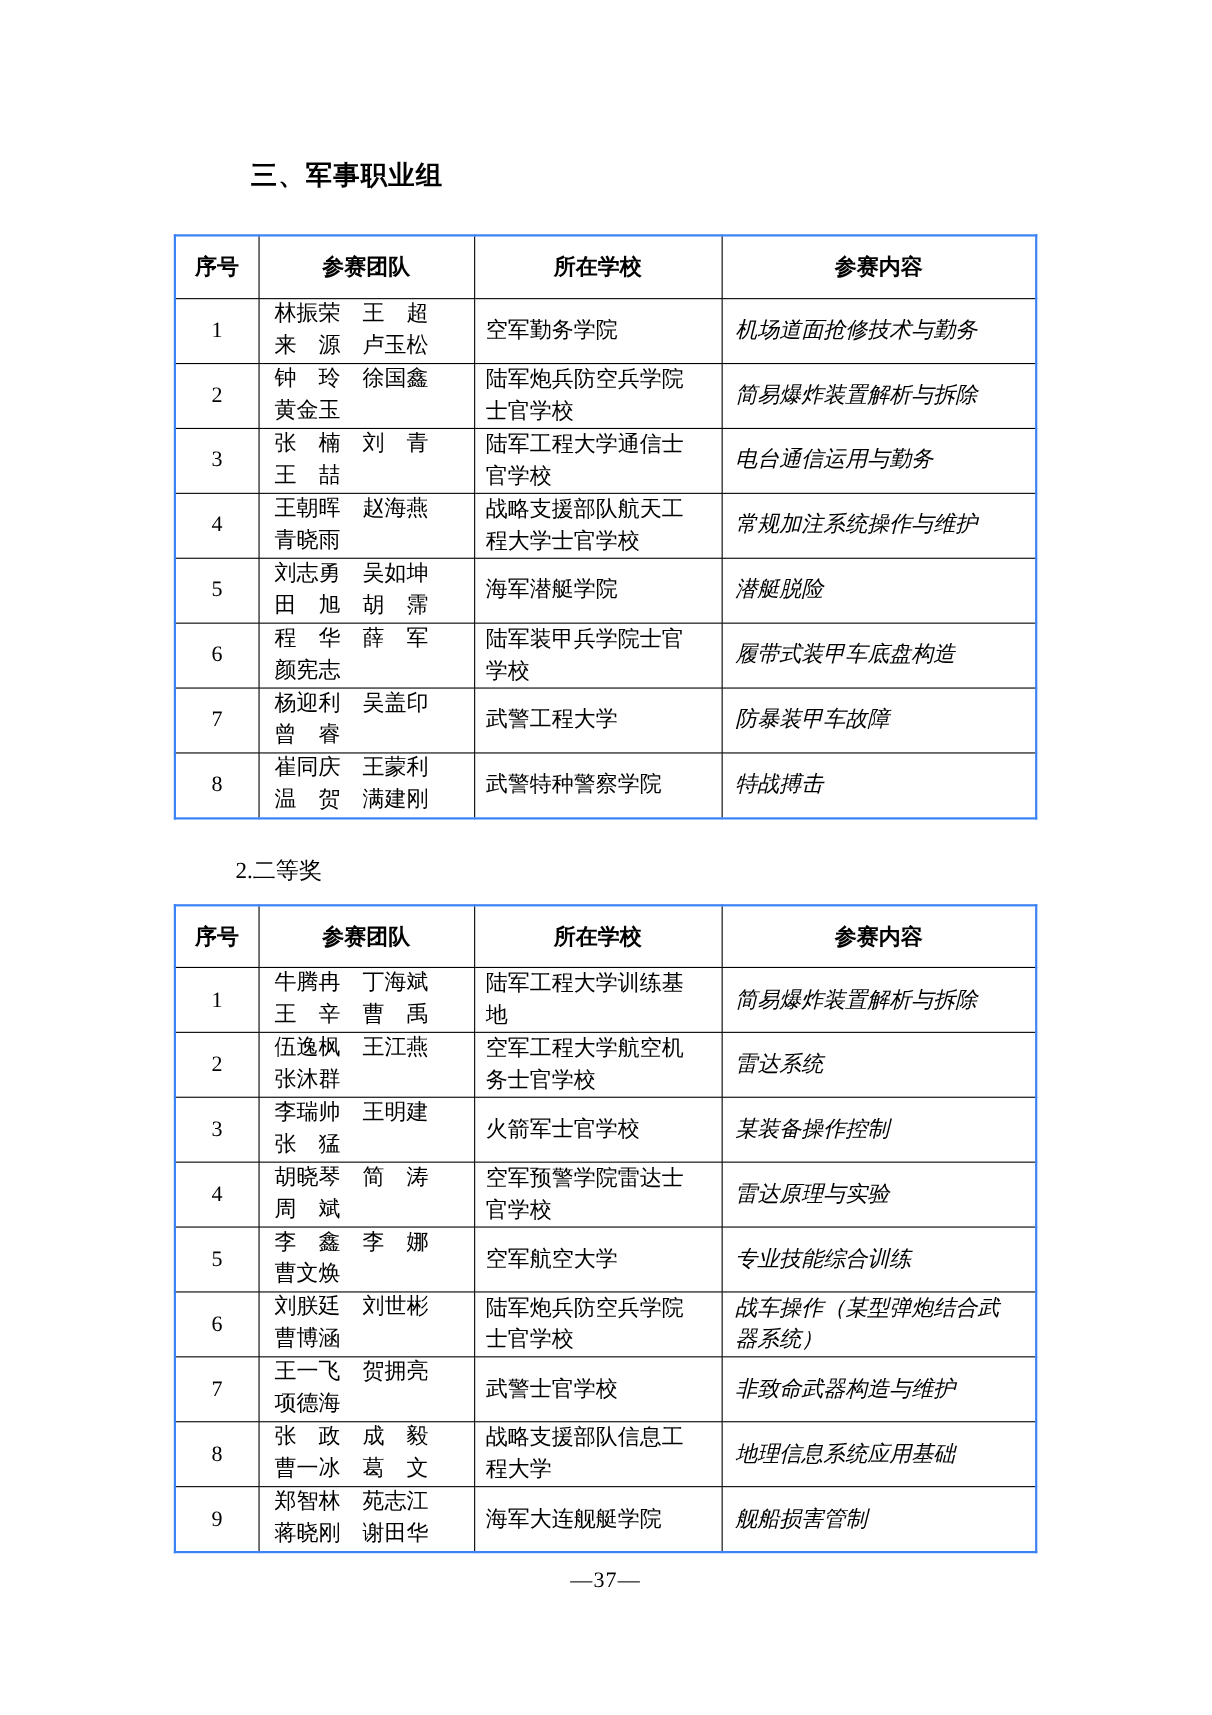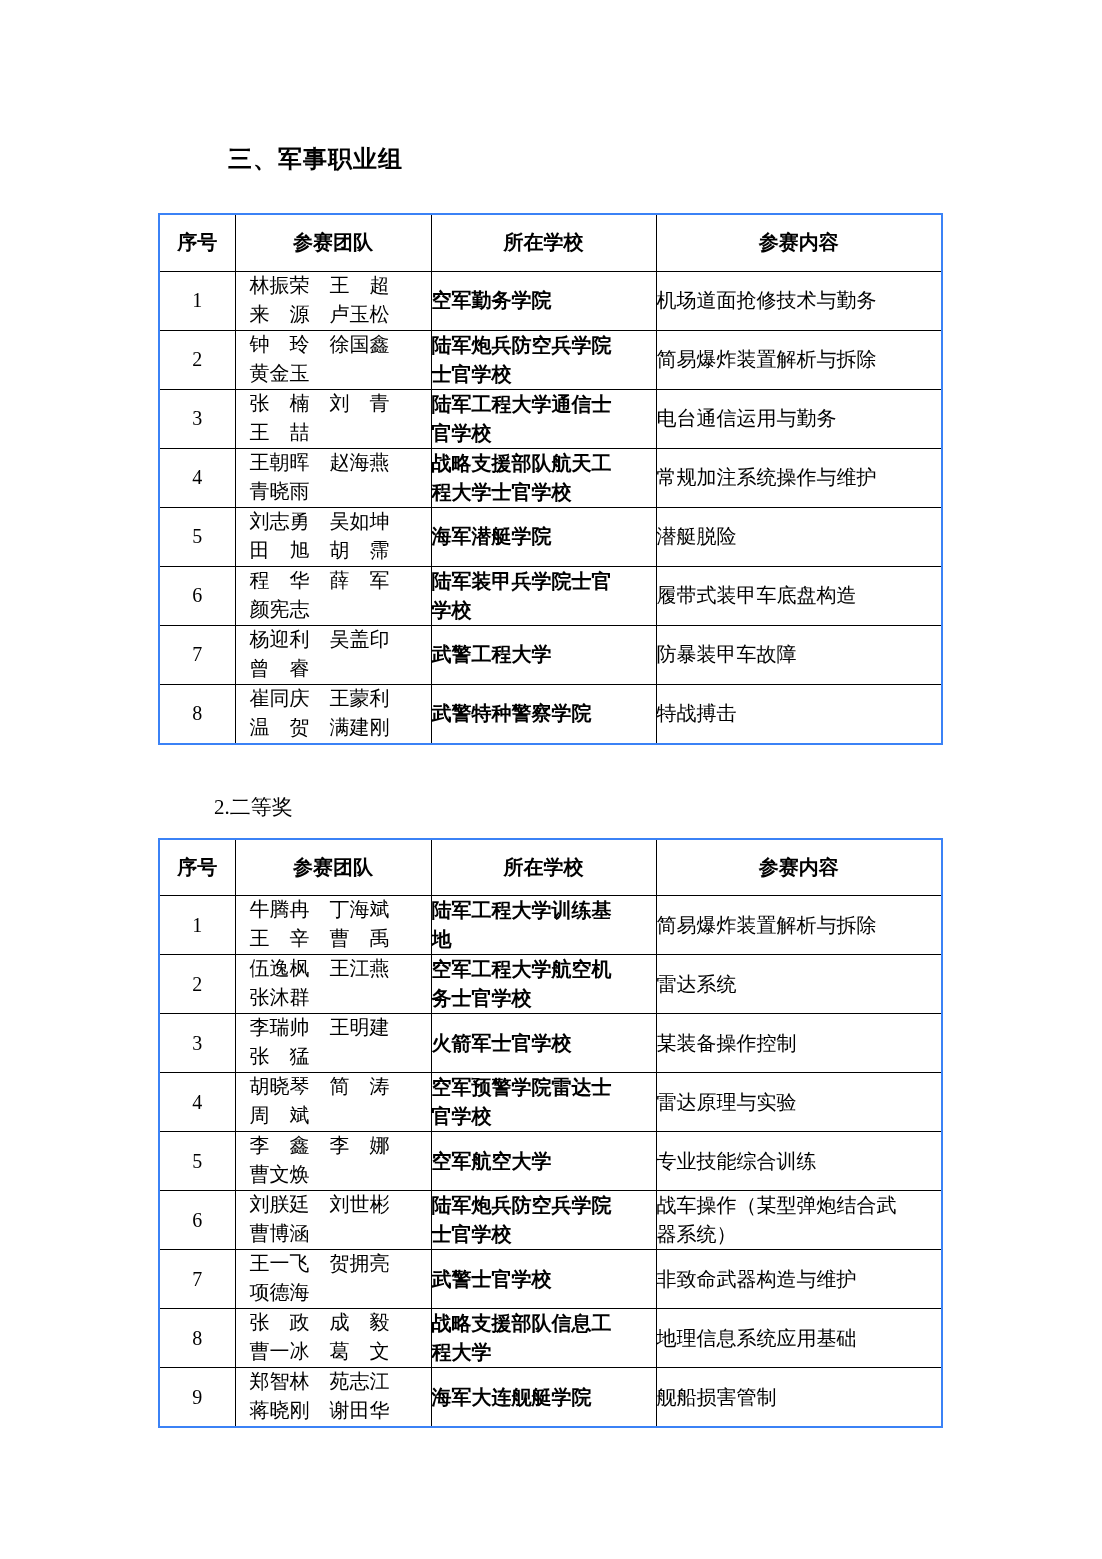--- a/index.html
+++ b/index.html
@@ -63,28 +63,30 @@
     font-size: 20px;
   }
   td.team {
     white-space: pre-line;
     padding-left: 14px;
     padding-right: 4px;
     font-family: Liberation Mono, monospace;
   }
   td.school {
     white-space: pre-line;
+    padding-left: 10px;
     padding-right: 4px;
-    font-weight: bold;
   }
   td.topic {
     white-space: pre-line;
+    padding-left: 12px;
     padding-right: 4px;
-  }
-  .heading-2 { margin-top: 48px; }
+    font-style: italic;
+  }
+  .heading-2 { margin-top: 32px; }
   .page-number {
     text-align: center;
     font-size: 20px;
     margin-top: 14px;
     letter-spacing: 1px;
   }
 </style>
 </head>
 <body>
 
@@ -256,15 +258,16 @@
         <tr>
           <td class="no">9</td>
           <td class="team">郑智林　苑志江
 蒋晓刚　谢田华</td>
           <td class="school">海军大连舰艇学院</td>
           <td class="topic">舰船损害管制</td>
         </tr>
       </tbody>
     </table>
 
+    <div class="page-number">—37—</div>
 
   </div>
 </div>
 
 </body></html>

